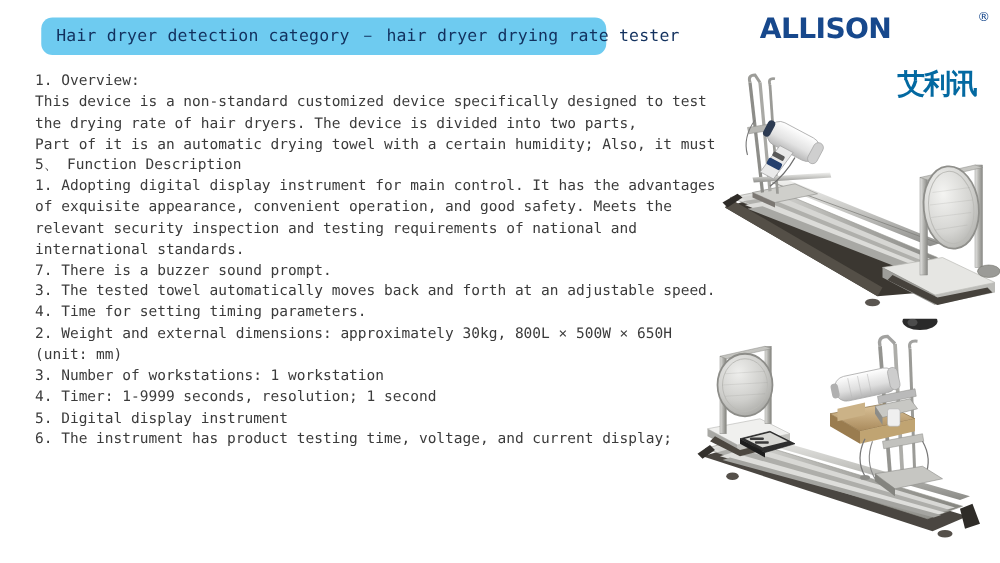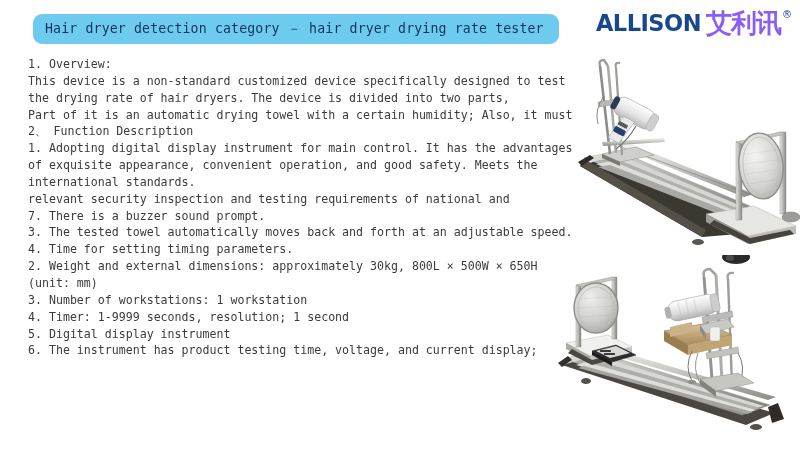--- a/index.html
+++ b/index.html
@@ -20,21 +20,21 @@
   
   #header {
     position: absolute;
     left: 0; top: 0;
     width: 800px; height: 52px;
   }
   #title-banner {
     position: absolute;
     left: 33px;
     top: 14px;
-    width: 526px;
+    width: 452px;
     height: 30px;
     background: #6ecbf0;
     border-radius: 9px;
     display: flex;
     align-items: center;
     padding-left: 12px;
     box-sizing: border-box;
   }
   #title-text {
     font-family: "DejaVu Sans Mono", "Liberation Mono", monospace;
@@ -56,26 +56,27 @@
   #logo-word {
     font-family: "DejaVu Sans", "Liberation Sans", sans-serif;
     font-size: 22.5px;
     font-weight: bold;
     letter-spacing: -0.5px;
     color: #17488c;
     line-height: 26px;
   }
   #logo-cn {
     font-family: "DejaVu Sans", "Liberation Sans", sans-serif;
-    font-size: 26px;
+    font-size: 22px;
     font-weight: bold;
-    color: #8b5cf6;
+    color: #0369a1;
     line-height: 26px;
     margin-left: 5px;
     letter-spacing: -1px;
+    margin-top: 45px;
   }
   #logo-reg {
     font-family: "DejaVu Sans", "Liberation Sans", sans-serif;
     font-size: 10px;
     color: #17488c;
     line-height: 10px;
     margin-left: 1px;
     margin-top: 0px;
   }
 
@@ -127,25 +128,25 @@
       <span id="logo-reg">®</span>
     </div>
 
   </div>
 
   <div id="body-text">
     <div class="text-line">1. Overview:</div>
     <div class="text-line">This device is a non-standard customized device specifically designed to test</div>
     <div class="text-line">the drying rate of hair dryers. The device is divided into two parts,</div>
     <div class="text-line">Part of it is an automatic drying towel with a certain humidity; Also, it must</div>
-    <div class="text-line">2、 Function Description</div>
+    <div class="text-line">5、 Function Description</div>
     <div class="text-line">1. Adopting digital display instrument for main control. It has the advantages</div>
     <div class="text-line">of exquisite appearance, convenient operation, and good safety. Meets the</div>
+    <div class="text-line">relevant security inspection and testing requirements of national and</div>
     <div class="text-line">international standards.</div>
-    <div class="text-line">relevant security inspection and testing requirements of national and</div>
     <div class="text-line">7. There is a buzzer sound prompt.</div>
     <div class="text-line">3. The tested towel automatically moves back and forth at an adjustable speed.</div>
     <div class="text-line">4. Time for setting timing parameters.</div>
     <div class="text-line">2. Weight and external dimensions: approximately 30kg, 800L × 500W × 650H</div>
     <div class="text-line">(unit: mm)</div>
     <div class="text-line">3. Number of workstations: 1 workstation</div>
     <div class="text-line">4. Timer: 1-9999 seconds, resolution; 1 second</div>
     <div class="text-line">5. Digital display instrument</div>
     <div class="text-line">6. The instrument has product testing time, voltage, and current display;</div>
   </div>

